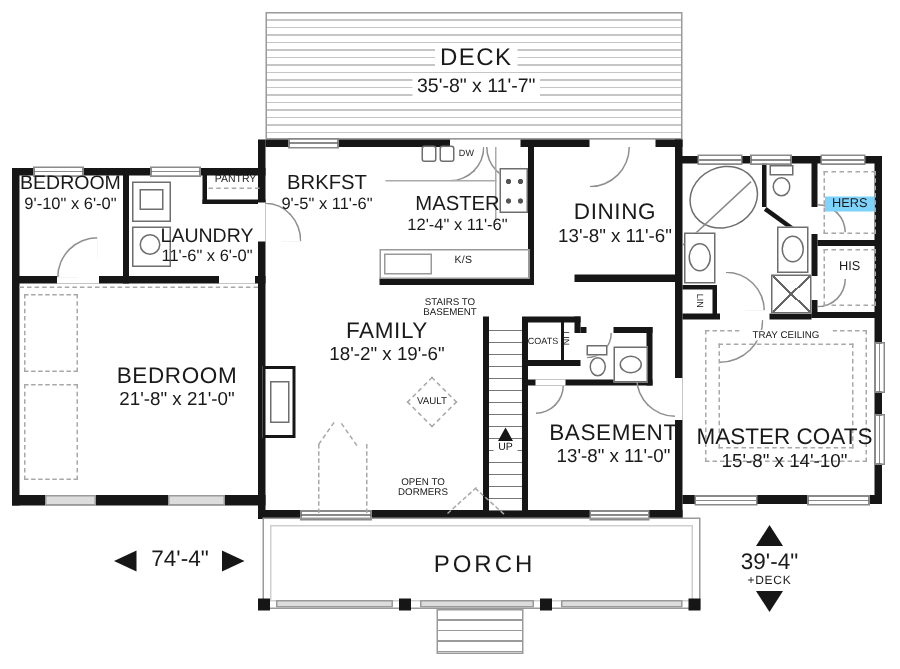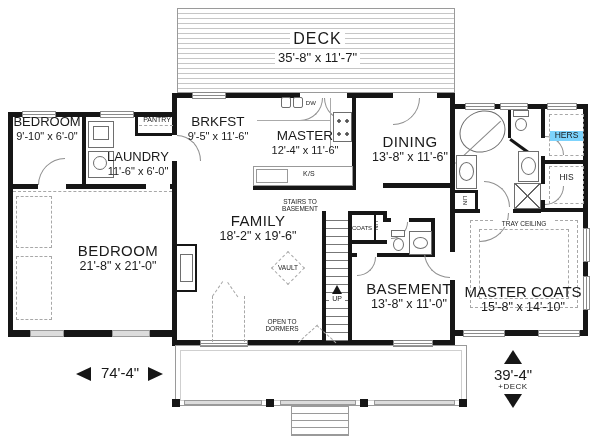--- a/index.html
+++ b/index.html
@@ -231,20 +231,21 @@
     <span class="dims" style="display:block;">21'-8" x 21'-0"</span>
   </div>
   <div class="lbl" style="left:362px;top:280px;width:94px;">
     <span class="name" style="display:block;">BASEMENT</span>
     <span class="dims" style="display:block;">13'-8" x 11'-0"</span>
   </div>
   <div class="lbl" style="left:460px;top:283px;width:126px;">
     <span style="display:block;font-size:15px;">MASTER COATS</span>
     <span class="dims" style="display:block;">15'-8" x 14'-10"</span>
   </div>
+  <div class="lbl" style="left:278px;top:368px;width:90px;font-size:16px;letter-spacing:2px;">PORCH</div>
 
   <div class="tri" style="left:76px;top:367px;border-top:7px solid transparent;border-bottom:7px solid transparent;border-right:15px solid #161616;"></div>
   <div class="lbl" style="left:93px;top:364px;width:54px;font-size:15px;">74'-4"</div>
   <div class="tri" style="left:148px;top:367px;border-top:7px solid transparent;border-bottom:7px solid transparent;border-left:15px solid #161616;"></div>
   <div class="tri" style="left:504px;top:350px;border-left:9px solid transparent;border-right:9px solid transparent;border-bottom:14px solid #161616;"></div>
   <div class="lbl" style="left:489px;top:366px;width:48px;font-size:15px;">39'-4"</div>
   <div class="lbl" style="left:489px;top:382px;width:48px;font-size:8px;letter-spacing:.5px;">+DECK</div>
   <div class="tri" style="left:504px;top:394px;border-left:9px solid transparent;border-right:9px solid transparent;border-top:14px solid #161616;"></div>
 
 </div>

